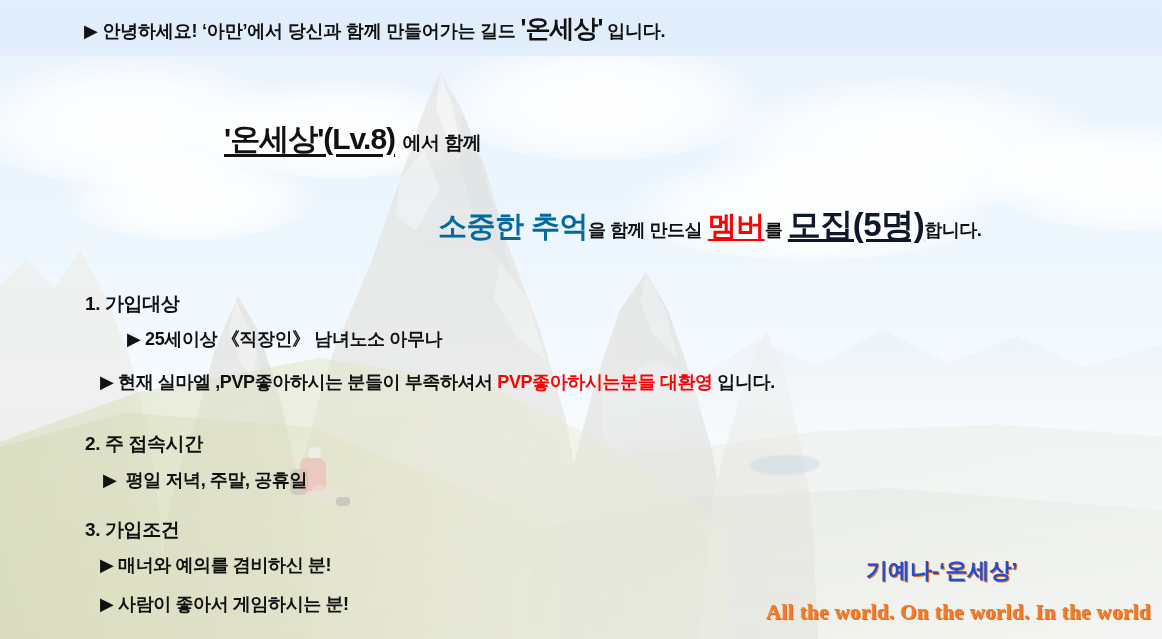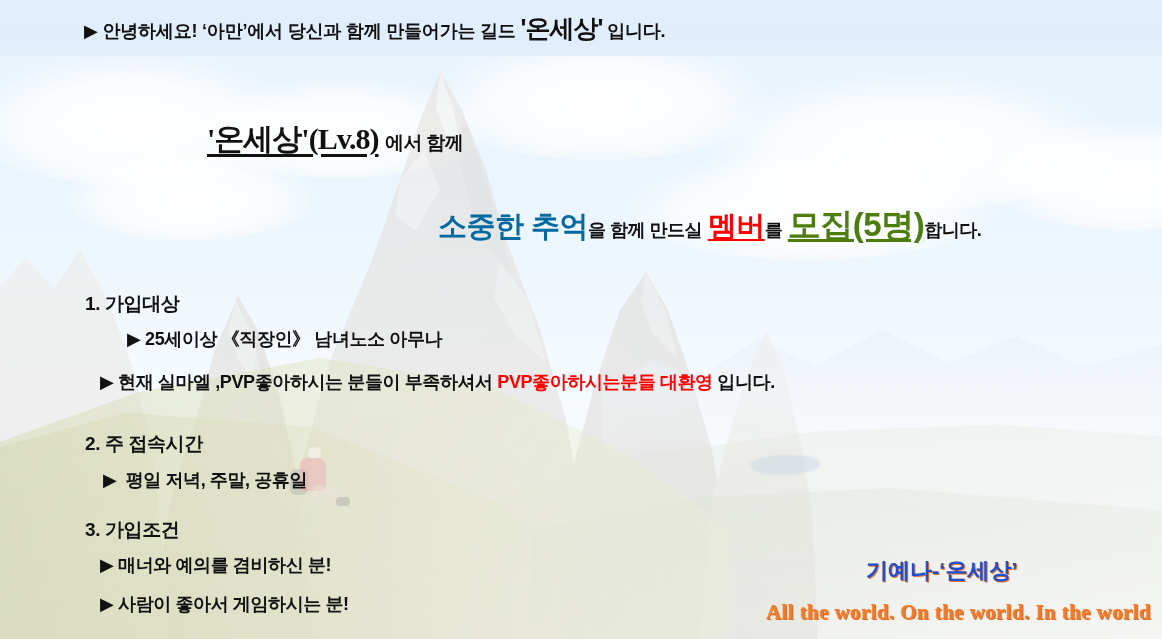--- a/index.html
+++ b/index.html
@@ -137,28 +137,28 @@
 
   .ln { position: absolute; white-space: nowrap; color: #111111; font-weight: bold; }
 
   .bullet { font-weight: normal; }
 
   
   #line-intro { left: 84px; top: 12px; font-size: 18px; letter-spacing: -0.2px; }
   #line-intro .big { font-size: 25px; letter-spacing: -1px; }
 
   
-  #line-guild { left: 207px; top: 119px; font-size: 30px; letter-spacing: -1px; font-family: Liberation Serif, serif; }
+  #line-guild { left: 224px; top: 119px; font-size: 30px; letter-spacing: -1px; }
   #line-guild .u { text-decoration: underline; text-underline-offset: 5px; }
   #line-guild .small { font-size: 19px; letter-spacing: -0.5px; }
 
   
   #line-recruit { left: 438px; top: 203px; font-size: 22px; letter-spacing: -0.5px; }
   #line-recruit .r-lg { color: #0369a1; font-size: 29px; }
-  #line-recruit .r-xl { color: #4d7c0f; font-size: 33px; text-decoration: underline; text-underline-offset: 3px; }
+  #line-recruit .r-xl { color: #0f172a; font-size: 33px; text-decoration: underline; text-underline-offset: 3px; }
   #line-recruit .r-u  { color: #ff0000; font-size: 29px; text-decoration: underline; text-underline-offset: 3px; }
   #line-recruit .sm   { font-size: 18px; }
 
   
   .sec  { font-size: 19px; letter-spacing: -0.4px; margin-top: 8px; }
   .item { font-size: 18px; letter-spacing: -0.4px; }
   .item .red { color: #ff0000; }
 
   #sec-1   { left: 85px;  top: 283px; }
   #item-1a { left: 103px; top: 327px; padding-left: 24px; }

